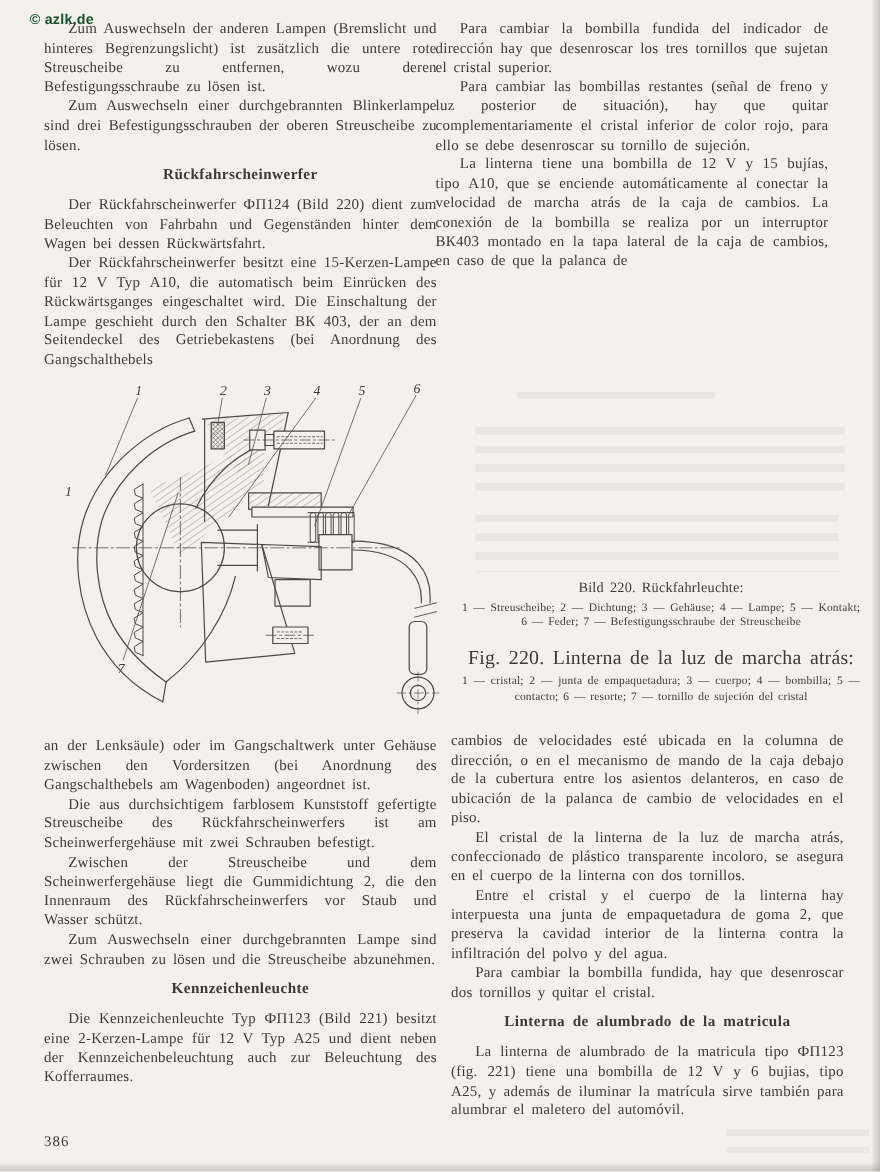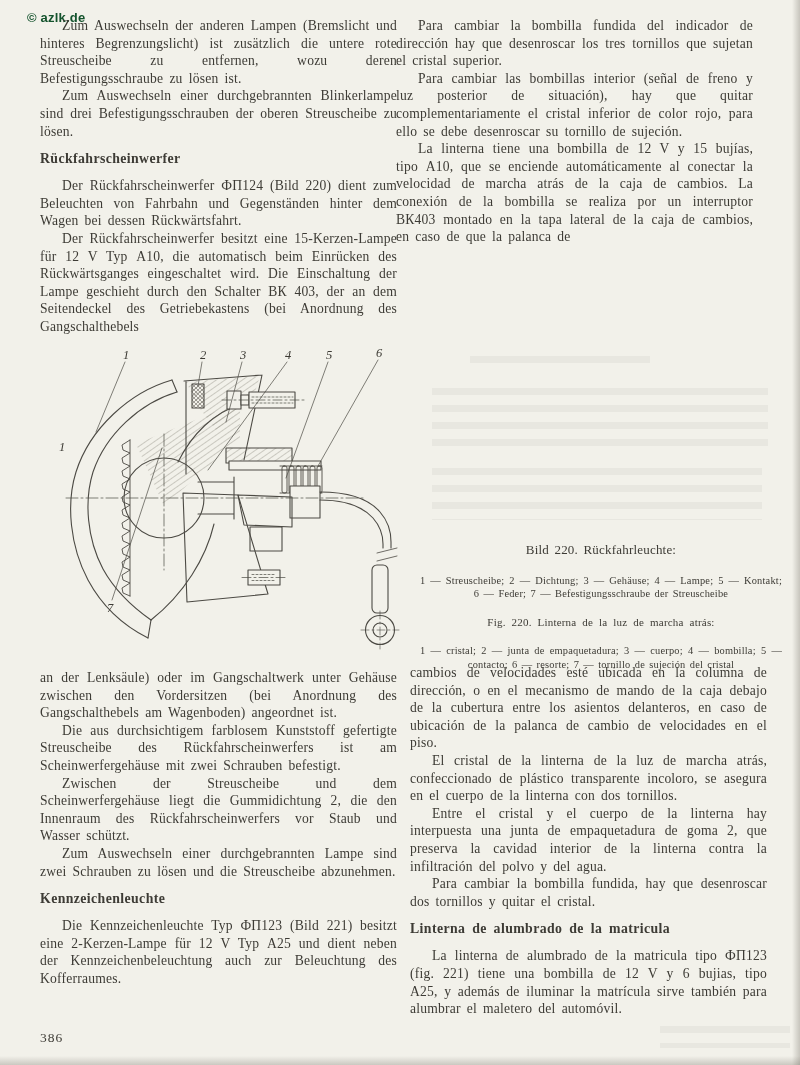--- a/index.html
+++ b/index.html
@@ -24,29 +24,29 @@
   .col-right-top{left:396px;top:17px;}
   .col-left-bottom{left:40px;top:669px;}
   .col-right-bottom{left:410px;top:664px;}
   p.body-par{
     margin:0;text-indent:22px;text-align:justify;
     font-size:13.6px;line-height:17.6px;
     word-spacing:2.5px;letter-spacing:.2px;
   }
   p.body-par.cont{text-indent:0;}
   h3.sec-heading{
-    margin:11px 0 10px 0;text-align:left;
+    margin:11px 0 10px 0;text-align:center;
     font-size:13.8px;font-weight:bold;letter-spacing:.4px;word-spacing:3px;
   }
   
   .figure-wrap{position:absolute;left:46px;top:346px;width:380px;height:322px;}
   .figure-wrap svg{display:block;}
   .captions{position:absolute;left:414px;top:526px;width:374px;}
-  .cap-title{margin:16px;text-align:center;font-size:13px;word-spacing:2px;letter-spacing:.2px;}
-  .cap-title.es{margin-top:16px;font-size:11px;word-spacing:3px;}
+  .cap-title{margin:0;text-align:center;font-size:13px;word-spacing:2px;letter-spacing:.2px;}
+  .cap-title.es{margin-top:16px;font-size:18px;word-spacing:3px;}
   .cap-legend{
     margin:4px 0 0 0;padding:0 6px;
     font-size:10.4px;line-height:13.2px;
     text-align:justify;text-align-last:center;
     letter-spacing:.2px;word-spacing:1.5px;
   }
   .page-number{position:absolute;left:40px;top:1030px;font-size:13.5px;letter-spacing:1px;}
   
   .ghost{
     position:absolute;opacity:.055;filter:blur(.6px);pointer-events:none;
@@ -66,21 +66,21 @@
 <div class="col col-left-top">
   <p class="body-par">Zum Auswechseln der anderen Lampen (Bremslicht und hinteres Begrenzungslicht) ist zusätzlich die untere rote Streuscheibe zu entfernen, wozu deren Befestigungsschraube zu lösen ist.</p>
   <p class="body-par">Zum Auswechseln einer durchgebrannten Blinkerlampe sind drei Befestigungsschrauben der oberen Streuscheibe zu lösen.</p>
   <h3 class="sec-heading">Rückfahrscheinwerfer</h3>
   <p class="body-par">Der Rückfahrscheinwerfer ФП124 (Bild 220) dient zum Beleuchten von Fahrbahn und Gegenständen hinter dem Wagen bei dessen Rückwärtsfahrt.</p>
   <p class="body-par">Der Rückfahrscheinwerfer besitzt eine 15-Kerzen-Lampe für 12 V Typ А10, die automatisch beim Einrücken des Rückwärtsganges eingeschaltet wird. Die Einschaltung der Lampe geschieht durch den Schalter ВК 403, der an dem Seitendeckel des Getriebekastens (bei Anordnung des Gangschalthebels</p>
 </div>
 
 <div class="col col-right-top">
   <p class="body-par">Para cambiar la bombilla fundida del indicador de dirección hay que desenroscar los tres tornillos que sujetan el cristal superior.</p>
-  <p class="body-par">Para cambiar las bombillas interior (señal de freno y luz posterior de situación), hay que quitar complementariamente el cristal inferior de color rojo, para ello se debe desenroscar su tornillo de sujeción.</p>
+  <p class="body-par">Para cambiar las bombillas restantes (señal de freno y luz posterior de situación), hay que quitar complementariamente el cristal inferior de color rojo, para ello se debe desenroscar su tornillo de sujeción.</p>
   <p class="body-par">La linterna tiene una bombilla de 12 V y 15 bujías, tipo А10, que se enciende automáticamente al conectar la velocidad de marcha atrás de la caja de cambios. La conexión de la bombilla se realiza por un interruptor ВК403 montado en la tapa lateral de la caja de cambios, en caso de que la palanca de</p>
 </div>
 
 <div class="figure-wrap">
   <svg width="380" height="322" viewBox="0 0 380 322" fill="none" stroke="#4c4a44" stroke-width="1.1" stroke-linecap="round" stroke-linejoin="round">
     <defs>
       <pattern id="h1" width="5" height="5" patternUnits="userSpaceOnUse" patternTransform="rotate(55)">
         <line x1="0" y1="0" x2="0" y2="5" stroke="#7d7a70" stroke-width="0.7"></line>
       </pattern>
       <pattern id="h2" width="4" height="4" patternUnits="userSpaceOnUse">

